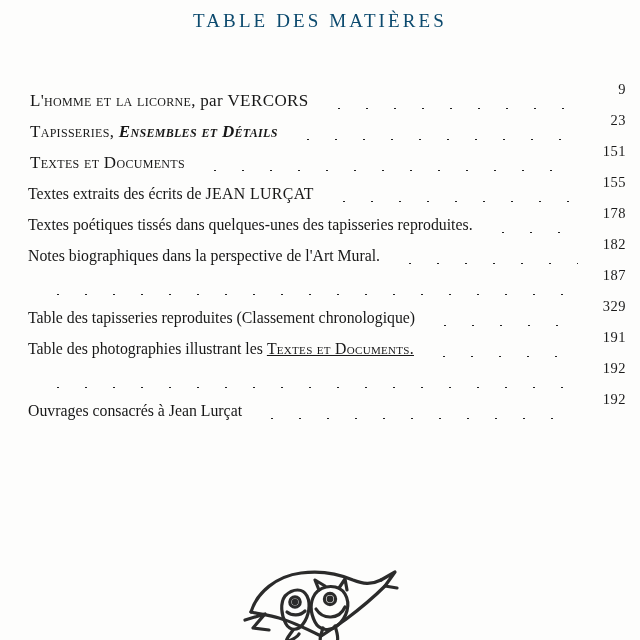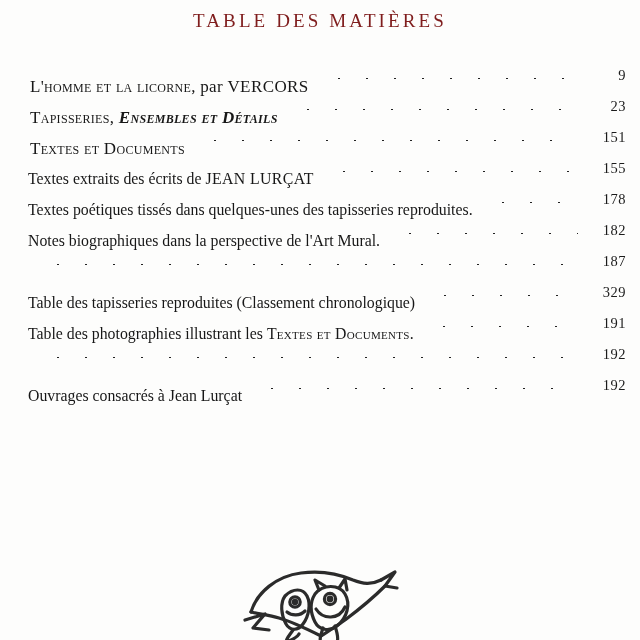--- a/index.html
+++ b/index.html
@@ -22,34 +22,34 @@
     position: relative;
     box-sizing: border-box;
   }
 
   
   .toc-title {
     text-align: center;
     font-size: 19px;
     letter-spacing: 3.1px;
     margin-top: 10px;
-    color: #7f1d1d;
+    color: #0c4a6e;
     white-space: nowrap;
   }
 
   
   .toc-list {
     margin-top: 46px;
     padding: 0 14px 0 0;
   }
 
   .entry {
     position: relative;
     display: flex;
-    align-items: flex-start;
+    align-items: flex-end;
     height: 31px;
   }
 
   .entry-label {
     white-space: nowrap;
     flex: 0 0 auto;
     font-size: 16.5px;
     line-height: 1;
     color: #171717;
   }
@@ -109,20 +109,21 @@
     font-weight: bold;
   }
   .caps {
     font-variant: normal;
     text-transform: uppercase;
     letter-spacing: 0.4px;
   }
   .smallcaps {
     font-variant: small-caps;
     letter-spacing: 0.3px;
+    text-decoration: underline;
   }
   .roman-low {
     font-variant: normal;
     text-transform: lowercase;
   }
 
   
   .vignette {
     position: absolute;
     left: 0;

